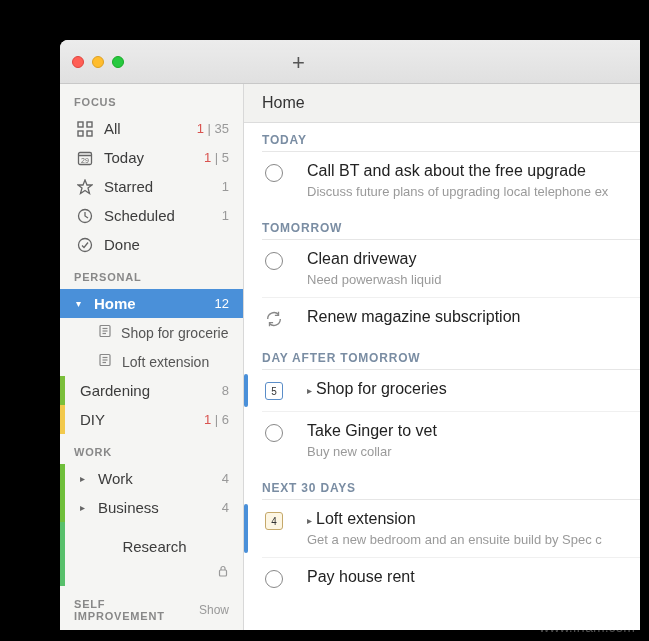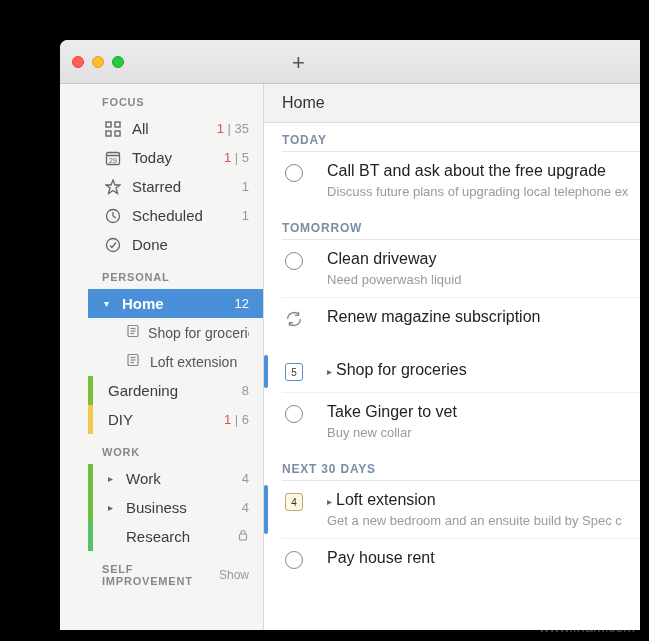--- a/index.html
+++ b/index.html
@@ -42,27 +42,26 @@
     position: absolute;
     left: 232px;
     top: 10px;
     font-size: 22px;
     color: #555;
     font-weight: 300;
     cursor: pointer;
   }
   .body { flex: 1; display: flex; overflow: hidden; }
   .sidebar {
-    width: 204px;
+    width: 184px;
     background: #f5f5f3;
     border-right: 1px solid #d8d8d8;
     overflow-y: auto;
     font-size: 15px;
     color: #3c3c3c;
-    padding-left: 28px;
   }
   .section-label {
     font-size: 11px;
     font-weight: 700;
     letter-spacing: 0.8px;
     color: #888;
     padding: 12px 14px 6px;
     text-transform: uppercase;
     display: flex;
     justify-content: space-between;
@@ -330,21 +329,21 @@
         <span class="count">4</span>
       </div>
 
       <div class="sb-item" style="padding-left:20px;">
         <div class="color-bar" style="background:#6fbf3a;"></div>
         <span class="disclosure">▸</span>
         <span class="label">Business</span>
         <span class="count">4</span>
       </div>
 
-      <div class="sb-item" style="padding-left:20px;">
+      <div class="sb-item" style="padding-left:20px;flex-direction:column;">
         <div class="color-bar" style="background:#58c06b;"></div>
         <span class="disclosure" style="width:8px;"></span>
         <span class="label">Research</span>
         <span class="lock-slot">
           <svg width="12" height="12" viewBox="0 0 12 12" fill="none" stroke="currentColor" stroke-width="1.2">
               <rect x="2.5" y="5" width="7" height="6" rx="1"></rect>
               <path d="M4 5 V3.5 a2 2 0 0 1 4 0 V5"></path>
             </svg>
         </span>
       </div>
@@ -392,20 +391,21 @@
                 <polyline points="5 18 5 14 9 14"></polyline>
               </svg>
           </div>
           <div class="content">
             <div class="title">Renew magazine subscription</div>
           </div>
         </div>
       </div>
 
       <div class="group">
+        <div class="group-title">DAY AFTER TOMORROW</div>
         <div class="task">
           <div class="blue-edge"></div>
           <div class="mark">
               <div class="box">5</div>
             </div>
           <div class="content">
             <div class="title"><span class="expand-tri">▸</span><span>Shop for groceries</span></div>
           </div>
         </div>
         <div class="task">

